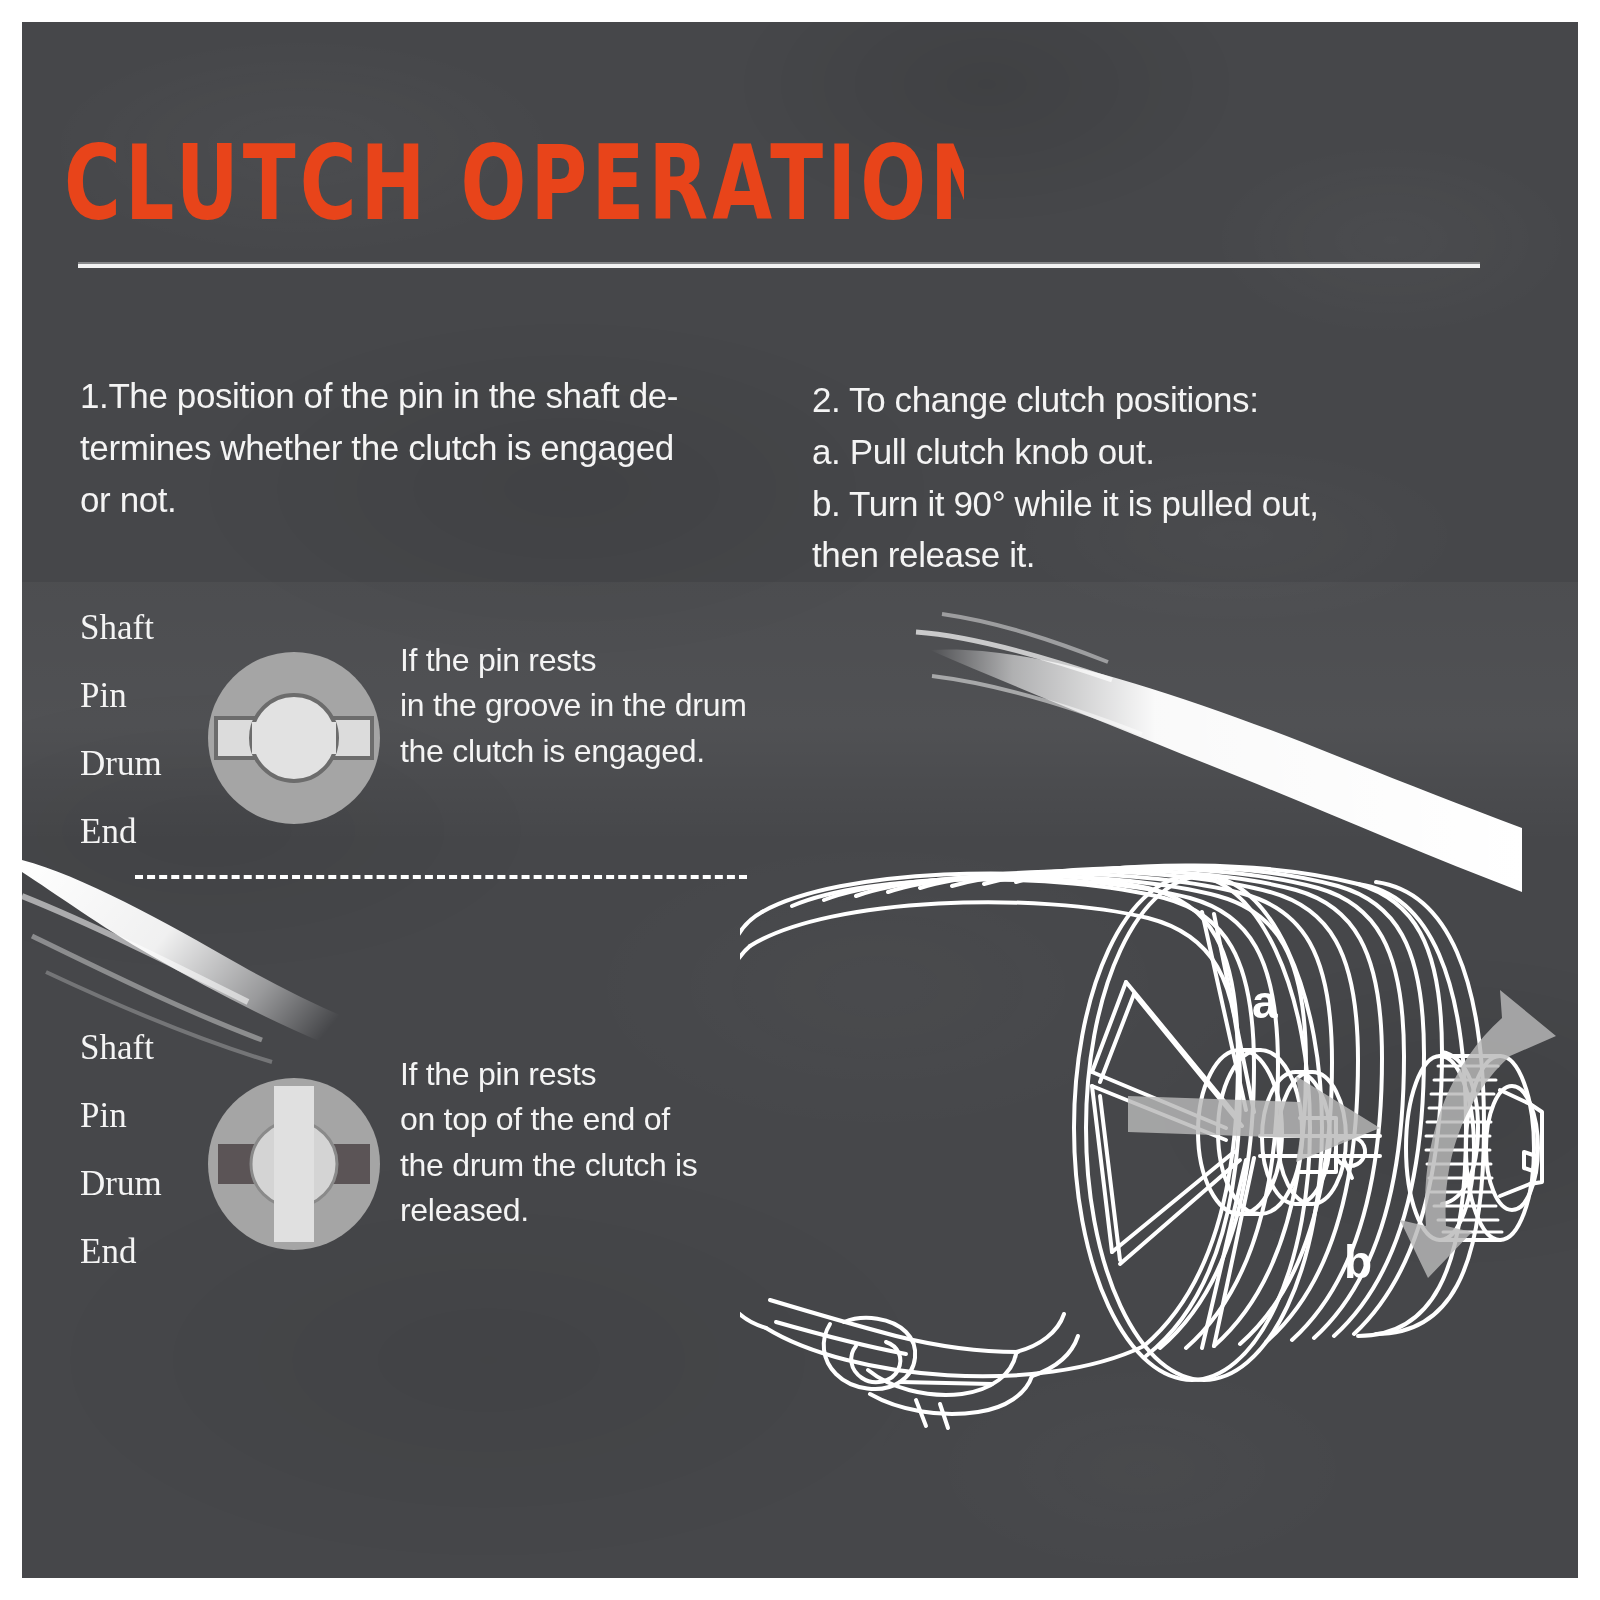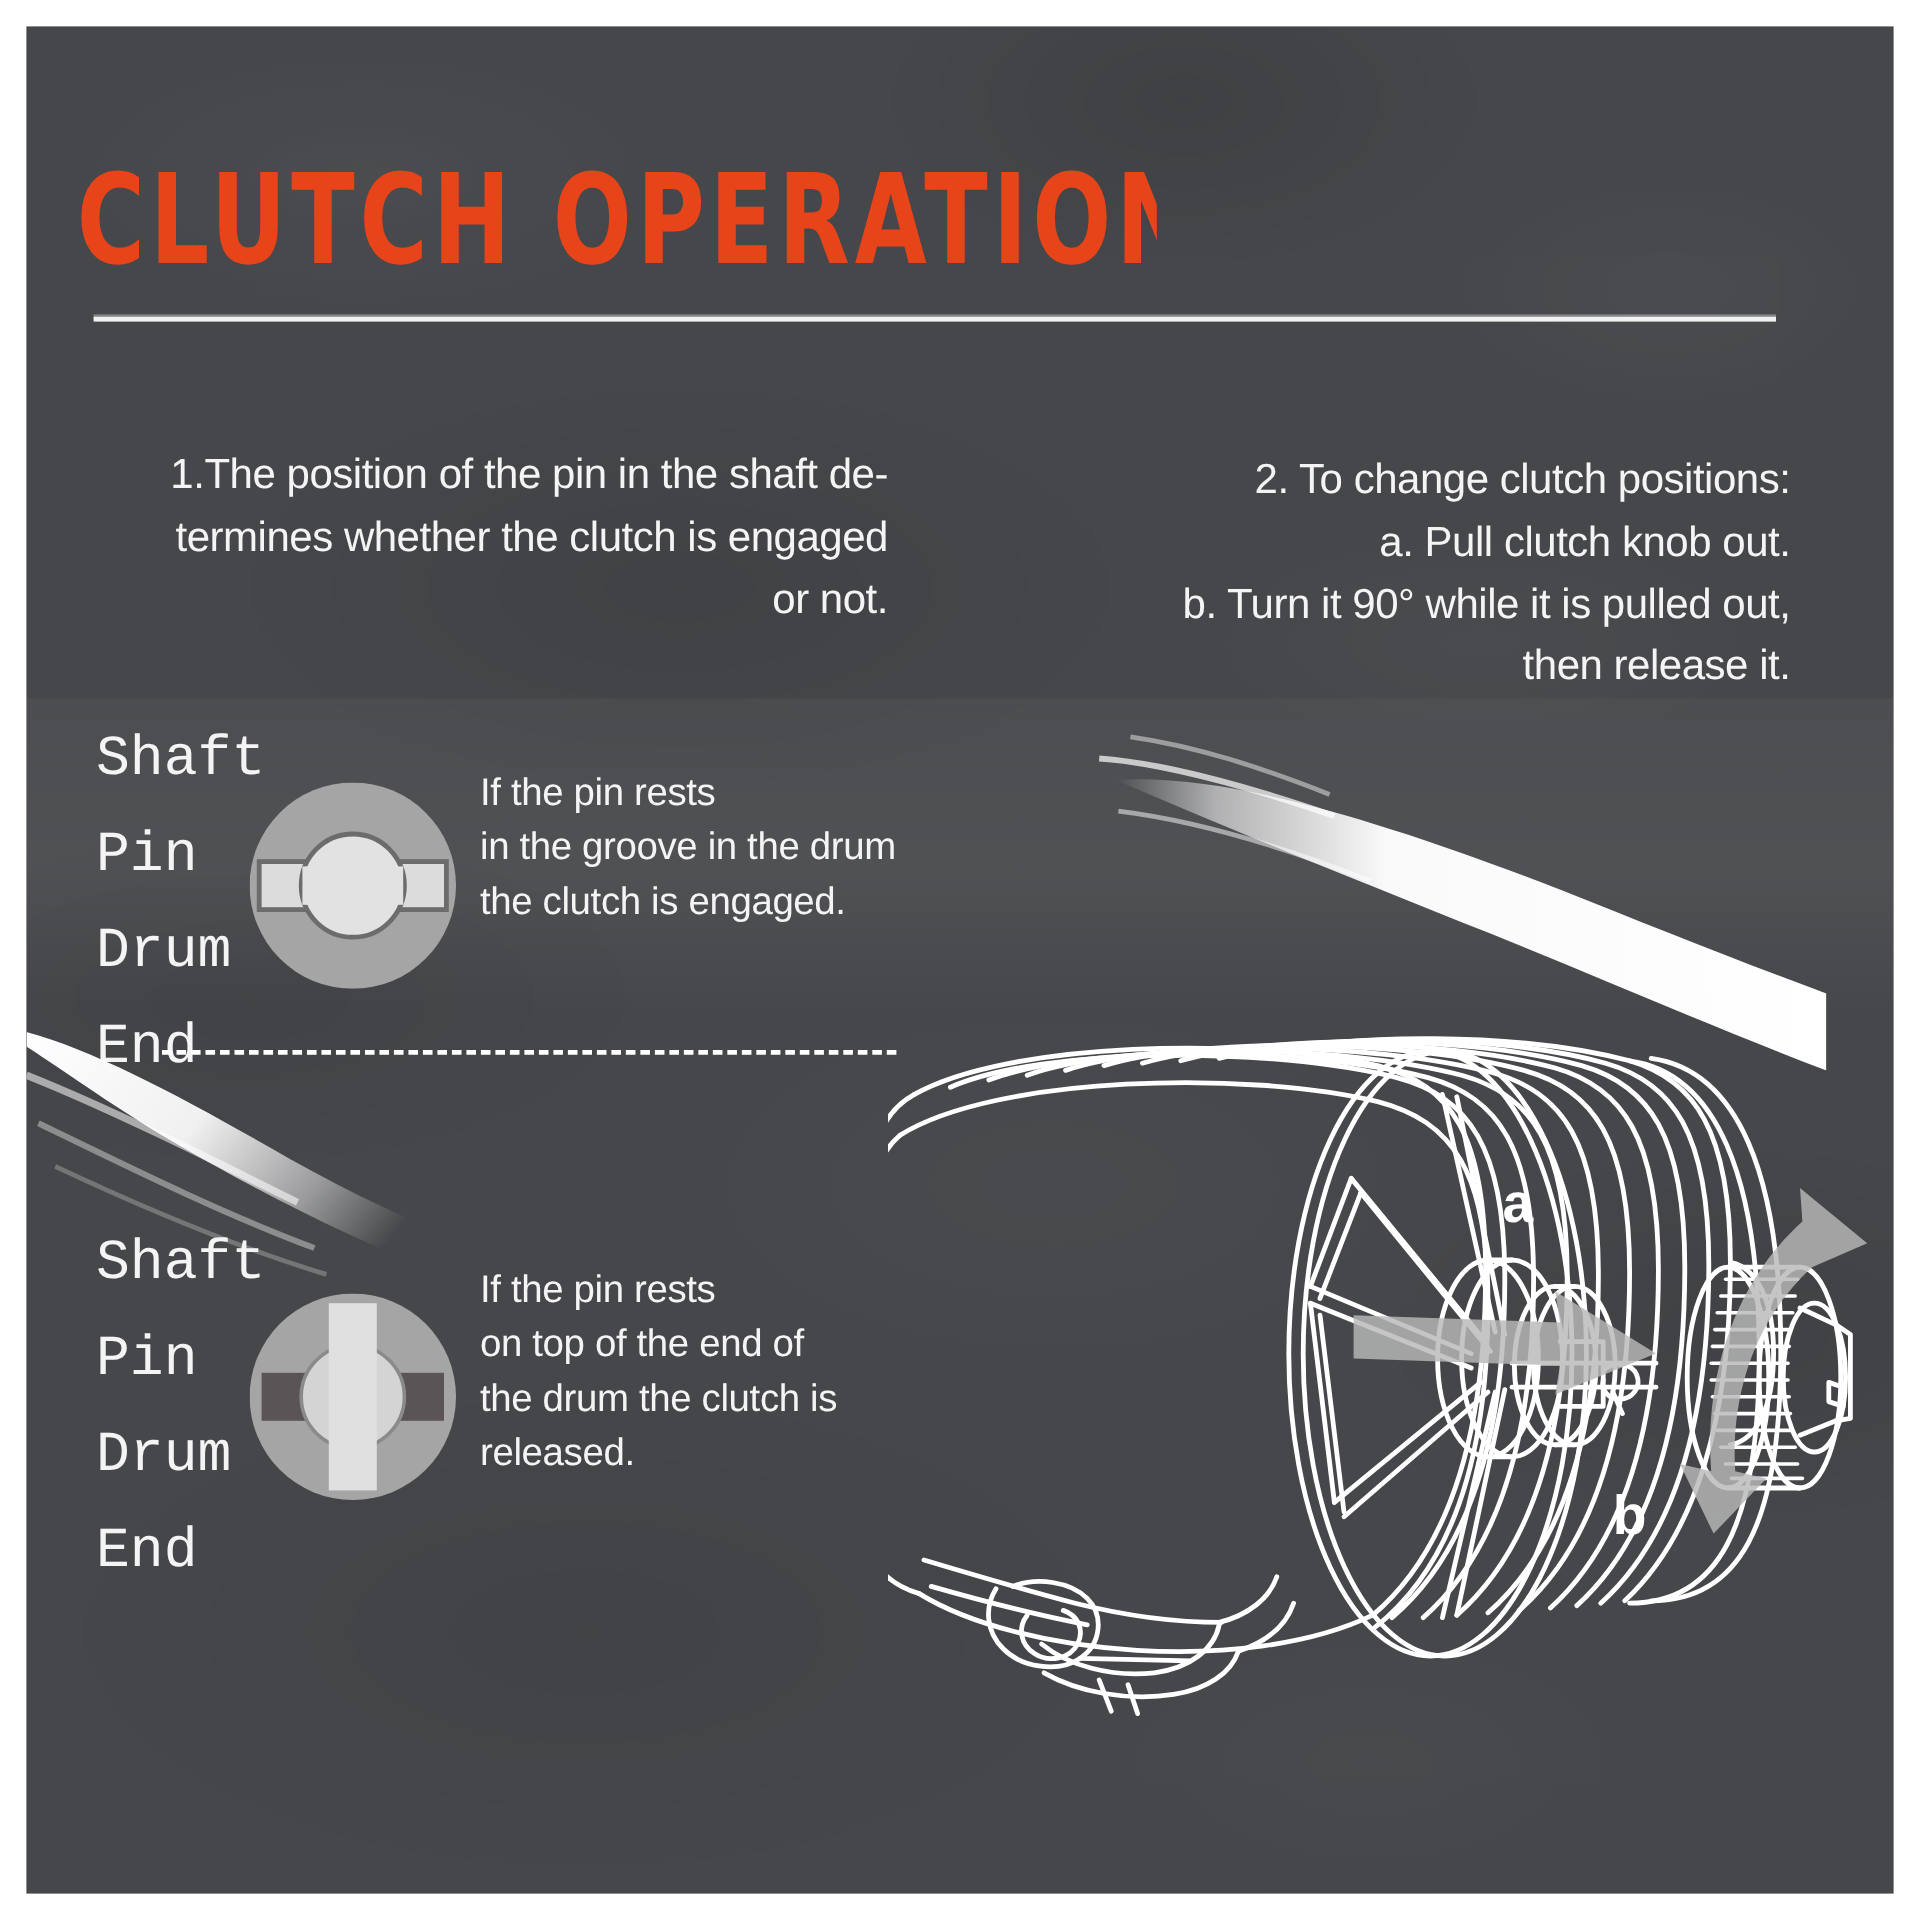--- a/index.html
+++ b/index.html
@@ -87,35 +87,34 @@
 
   
   .body-text {
     position: absolute;
     color: #f4f4f4;
     font-size: 35px;
     line-height: 1.48;
     font-family: "Liberation Sans", sans-serif;
     white-space: pre-line;
     letter-spacing: -0.4px;
-    text-align: right;
   }
   #para-left  { left: 58px;  top: 348px; width: 660px; }
   #para-right { left: 790px; top: 352px; width: 680px; }
 
   
   .diagram-block { position: absolute; }
   .labels {
     position: absolute;
     left: 0; top: 0;
     width: 150px;
     color: #f4f4f4;
-    font-size: 47px;
+    font-size: 35px;
     line-height: 1.0;
-    font-family: Liberation Mono, monospace;
+    font-family: Liberation Serif, serif;
   }
   .labels div { margin-bottom: 33px; }
   .labels div:last-child { margin-bottom: 0; }
 
   .pin-svg { position: absolute; }
 
   .caption {
     position: absolute;
     color: #f4f4f4;
     font-size: 32px;

